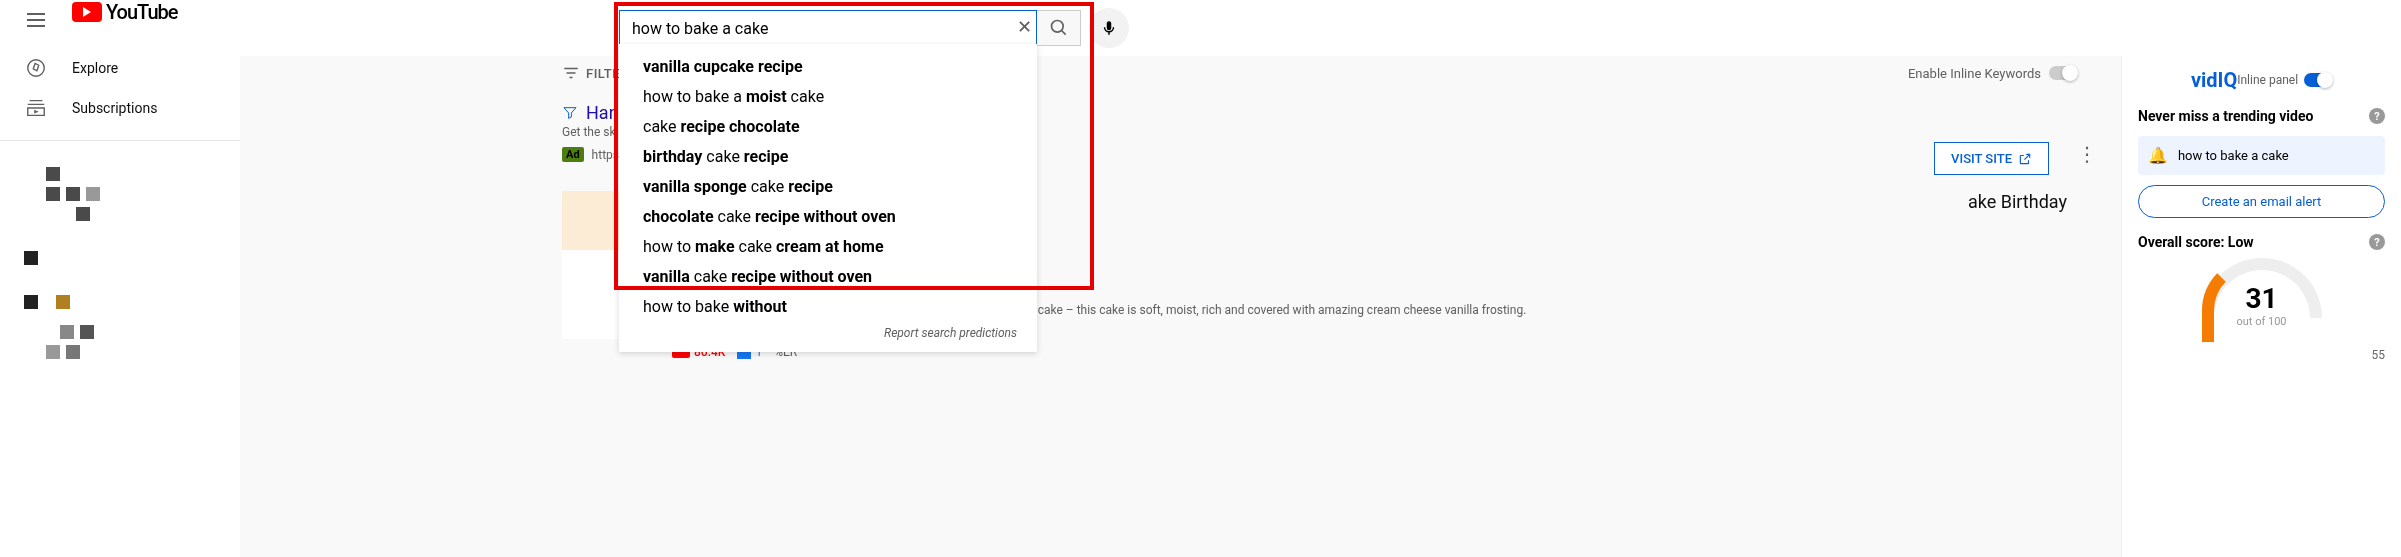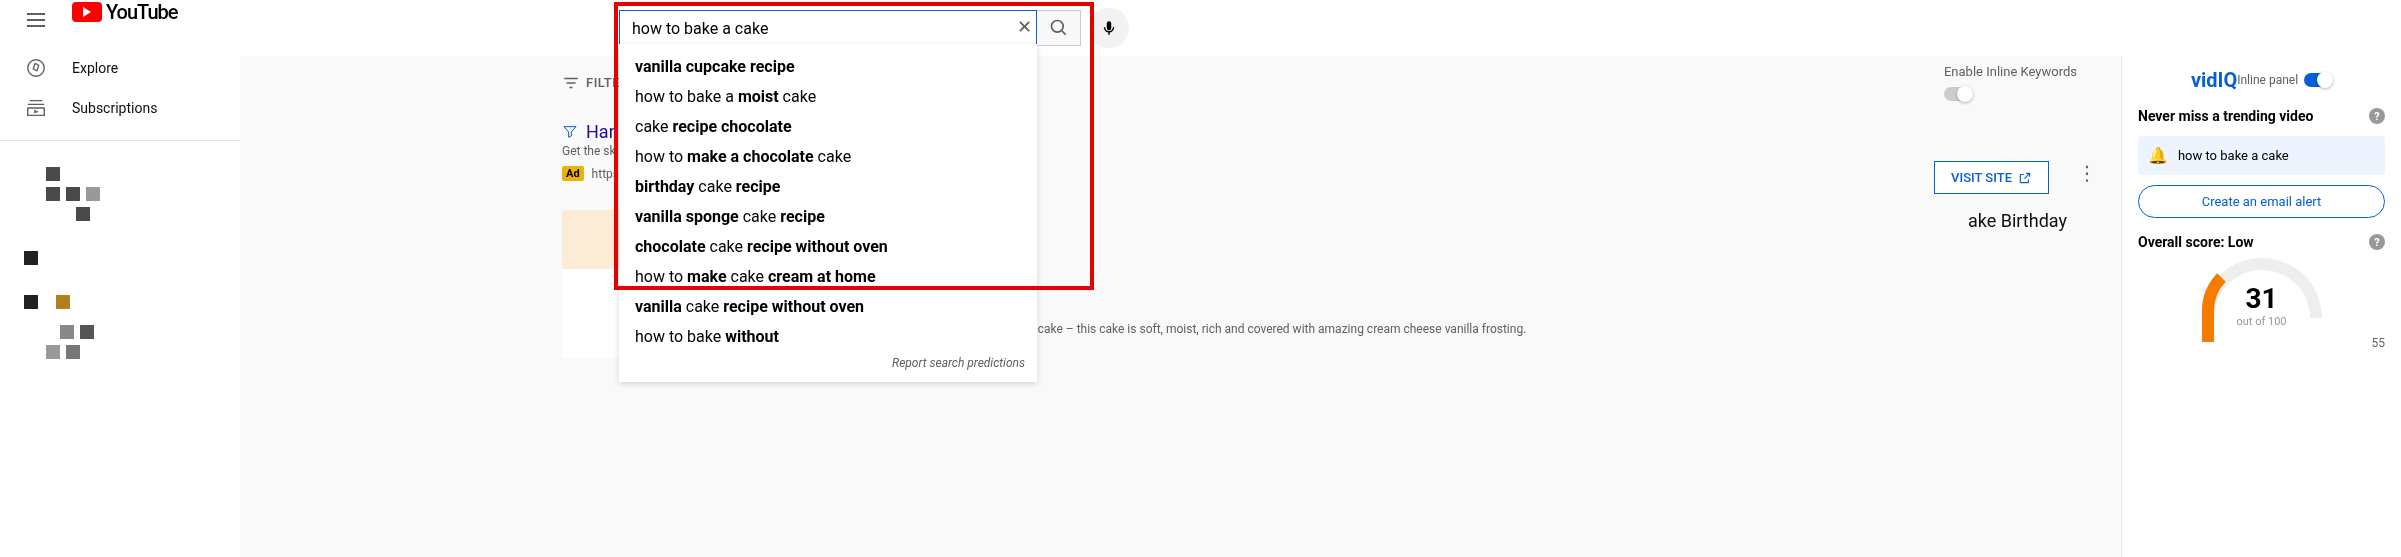--- a/index.html
+++ b/index.html
@@ -27,41 +27,41 @@
     .logo-text { font-size: 20px; font-weight: 500; letter-spacing: -1px; }
     
     
     .search-wrap { position: absolute; left: 619px; top: 8px; display: flex; align-items: center; }
     .search-box { width: 418px; height: 36px; border: 1px solid #065fd4; padding: 0 12px; font-size: 16px; outline: none; }
     .clear-btn { position: absolute; right: 92px; top: 8px; width: 20px; height: 20px; cursor: pointer; color: #606060; font-size: 18px; }
     .search-btn { width: 44px; height: 36px; border: 1px solid #ccc; border-left: none; background: #f8f8f8; cursor: pointer; display: flex; align-items: center; justify-content: center; }
     .mic-btn { width: 40px; height: 40px; border-radius: 50%; background: #f2f2f2; margin-left: 8px; display: flex; align-items: center; justify-content: center; cursor: pointer; }
     
     
-    .suggestions { position: absolute; top: 44px; left: 619px; width: 418px; background: #fff; box-shadow: 0 2px 6px rgba(0,0,0,0.15); z-index: 20; padding: 8px 0; }
+    .suggestions { position: absolute; top: 44px; left: 619px; width: 418px; background: #fff; box-shadow: 0 2px 6px rgba(0,0,0,0.15); z-index: 20; padding: 8px 8px; }
     .suggestion { padding: 4px 16px; font-size: 16px; cursor: pointer; line-height: 22px; }
     .suggestion b { font-weight: 700; }
     .report-link { text-align: right; padding: 4px 12px; font-size: 12px; font-style: italic; color: #606060; cursor: pointer; }
     
     
     .red-box { position: absolute; top: 2px; left: 614px; width: 480px; height: 288px; border: 4px solid #e60000; pointer-events: none; z-index: 30; }
     
     
     .main { flex: 1; background: #f9f9f9; padding: 56px 24px 0 24px; margin-left: 0; position: relative; }
     .filters-bar { display: flex; align-items: center; padding: 8px 0; gap: 8px; margin-left: 298px; }
     .filters-btn { display: flex; align-items: center; gap: 6px; font-size: 13px; font-weight: 500; color: #606060; cursor: pointer; letter-spacing: 0.5px; }
-    .inline-kw { margin-left: auto; display: flex; gap: 8px; font-size: 13px; color: #606060; margin-right: 20px; flex-direction: column;}
+    .inline-kw { margin-left: auto; display: flex; align-items: center; gap: 8px; font-size: 13px; color: #606060; margin-right: 20px;}
     .toggle { width: 28px; height: 14px; background: #ccc; border-radius: 10px; position: relative; cursor: pointer; }
     .toggle::after { content: ''; position: absolute; width: 16px; height: 16px; background: #fff; border-radius: 50%; top: -1px; right: -1px; box-shadow: 0 1px 3px rgba(0,0,0,0.3); }
     
     .ad-row { display: flex; align-items: flex-start; margin: 12px 0 12px 298px; gap: 12px; }
     .ad-title { font-size: 18px; color: #1a0dab; display: flex; align-items: center; gap: 8px; }
     .ad-sub { font-size: 12px; color: #606060; margin-top: 2px; }
     .ad-url { font-size: 12px; color: #606060; margin-top: 8px; display: flex; align-items: center; gap: 8px;}
-    .ad-badge { background: #eab308; color: #000; font-size: 11px; font-weight: 700; padding: 1px 4px; border-radius: 2px; }
+    .ad-badge { background: #4d7c0f; color: #000; font-size: 11px; font-weight: 700; padding: 1px 4px; border-radius: 2px; }
     .visit-btn { border: 1px solid #065fd4; color: #065fd4; padding: 8px 16px; font-size: 13px; font-weight: 500; display: flex; align-items: center; gap: 6px; cursor: pointer; background: #fff; }
     .more-btn { font-size: 20px; margin-left: 20px; cursor: pointer; color: #606060; }
     
     .video-row { display: flex; gap: 24px; margin: 16px 0 0 298px; }
     .video-thumb { width: 264px; height: 148px; background: linear-gradient(#fcecd6 40%, #fff 40%); position: relative; border-radius: 2px; display:flex; align-items:center; justify-content:center;}
     .cake { width: 150px; height: 90px; background: #fff4e0; border-radius: 8px 8px 4px 4px; position: relative; border-top: 12px solid #f8c98a; border-bottom: 18px solid #fff; }
     .sprinkles { position: absolute; top: -2px; left: 0; right: 0; height: 14px; background: repeating-linear-gradient(90deg,#e06,#e06 2px,transparent 2px,transparent 5px,#0ae 5px,#0ae 7px,transparent 7px,transparent 10px,#fa0 10px,#fa0 12px,transparent 12px,transparent 15px);}
     .duration { position: absolute; bottom: 4px; right: 4px; background: #000; color: #fff; font-size: 12px; padding: 1px 4px; border-radius: 2px; font-weight: 500;}
     .video-meta { flex: 1; }
     .video-title { font-size: 18px; color: #0f0f0f; margin-bottom: 4px; }
@@ -84,21 +84,21 @@
     .panel-title { font-size: 14px; font-weight: 700; display: flex; align-items: center; justify-content: space-between; }
     .q-icon { width: 16px; height: 16px; border-radius: 50%; background: #999; color: #fff; font-size: 11px; display: flex; align-items: center; justify-content: center; }
     .trending-row { background: #eef4ff; padding: 10px; border-radius: 4px; display: flex; align-items: center; gap: 10px; font-size: 13px; margin-top: 12px; }
     .bell { color: #fbc02d; font-size: 16px; }
     .alert-btn { border: 1px solid #065fd4; color: #065fd4; padding: 8px; width: 100%; text-align: center; font-size: 13px; border-radius: 20px; margin-top: 10px; cursor: pointer; }
     .score-gauge { display: flex; flex-direction: column; align-items: center; margin-top: 8px; position: relative;}
     .gauge { width: 120px; height: 60px; border: 12px solid #eee; border-bottom: none; border-radius: 120px 120px 0 0; position: relative; }
     .gauge::before { content: ''; position: absolute; top: -12px; left: -12px; width: 40px; height: 72px; border: 12px solid #f57c00; border-right: none; border-bottom: none; border-top-color: transparent; border-radius: 120px 0 0 0; }
     .score-num { font-size: 28px; font-weight: 700; margin-top: -36px; }
     .score-sub { font-size: 11px; color: #999; }
-    .meter-val { text-align: right; font-size: 12px; color: #666; margin-top: 8px; }
+    .meter-val { text-align: right; font-size: 12px; color: #666; margin-top: 20px; }
     
     svg { display: block; }
   </style>
 </head>
 <body>
 
 <div class="app">
 
   <div class="header">
     <div class="menu-btn">
@@ -125,21 +125,20 @@
             <rect x="9" y="3" width="6" height="12" rx="3" fill="#000"></rect>
             <path d="M6 11a6 6 0 0012 0M12 17v4" stroke="#000" stroke-width="2" fill="none"></path>
           </svg>
       </div>
     </div>
 
     <div class="suggestions" id="sugg-box">
         <div class="suggestion"><b>vanilla cupcake recipe</b></div>
         <div class="suggestion"><span>how to bake a </span><b>moist</b><span> cake</span></div>
         <div class="suggestion"><span>cake </span><b>recipe chocolate</b></div>
-        <div class="suggestion"><span>how to </span><b>make a chocolate</b><span> cake</span></div>
         <div class="suggestion"><b>birthday</b><span> cake </span><b>recipe</b></div>
         <div class="suggestion"><b>vanilla sponge</b><span> cake </span><b>recipe</b></div>
         <div class="suggestion"><b>chocolate</b><span> cake </span><b>recipe without oven</b></div>
         <div class="suggestion"><span>how to </span><b>make</b><span> cake </span><b>cream at home</b></div>
         <div class="suggestion"><b>vanilla</b><span> cake </span><b>recipe without oven</b></div>
         <div class="suggestion"><span>how to bake </span><b>without</b></div>
         <div class="report-link">Report search predictions</div>
       </div>
   </div>
 

